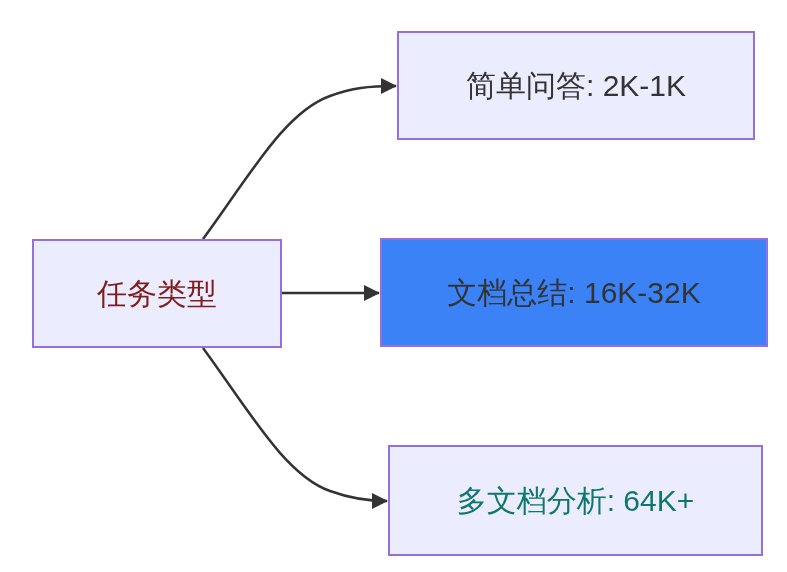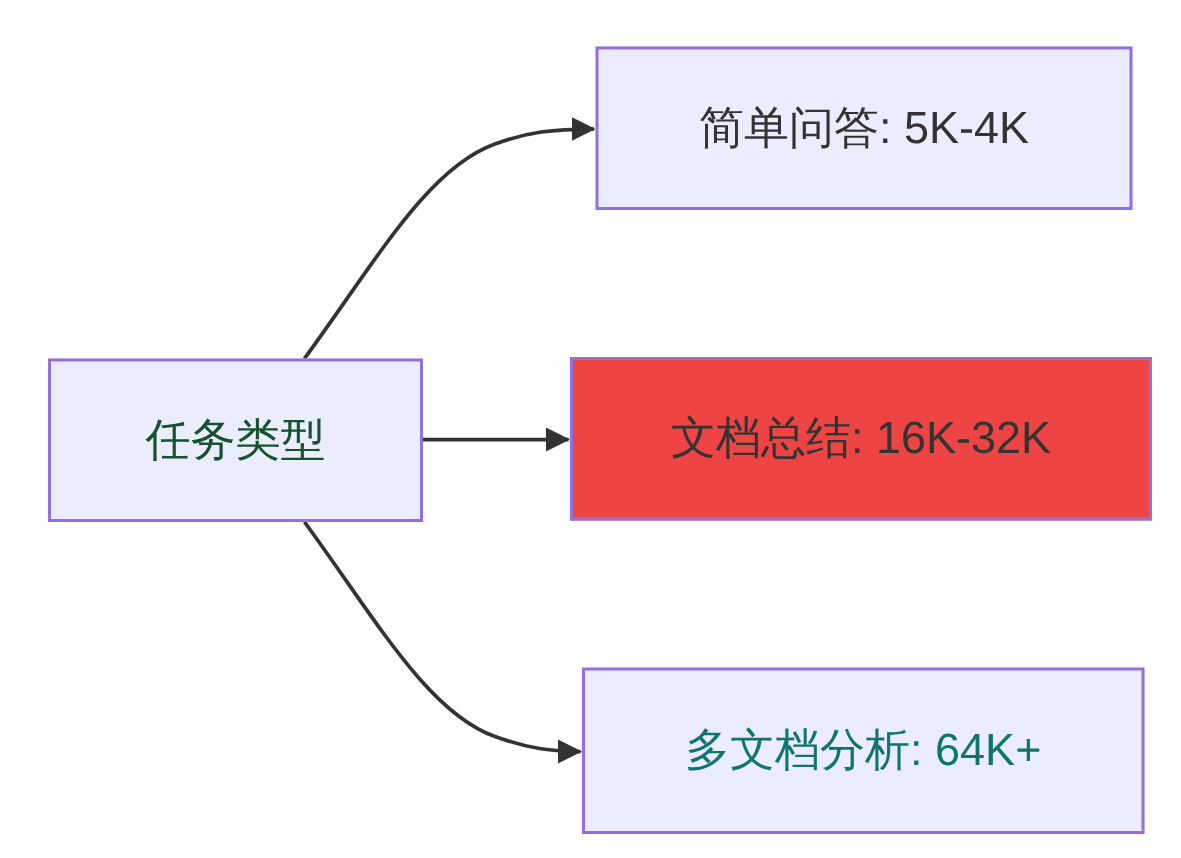--- a/index.html
+++ b/index.html
@@ -55,29 +55,29 @@
     <defs>
       <marker id="arrow" markerUnits="userSpaceOnUse" markerWidth="16" markerHeight="16" viewBox="0 0 16 16" refX="15" refY="8" orient="auto">
         <path class="arrow-head" d="M0,0 L16,8 L0,16 Z" fill="#333333"></path>
       </marker>
     </defs>
     <path class="edge-path" d="M203,239 C250,175 285,112 330,96 C352,88 368,86 396,86" marker-end="url(#arrow)" style="stroke: rgb(51, 51, 51);"></path>
     <path class="edge-path" d="M282,293 L379,293" marker-end="url(#arrow)" style="stroke: rgb(51, 51, 51);"></path>
     <path class="edge-path" d="M203,348 C250,412 285,475 330,491 C352,499 368,501 387,501" marker-end="url(#arrow)" style="stroke: rgb(51, 51, 51);"></path>
   </svg>
 
-  <div class="node node-task-type" style="background: rgb(236, 236, 255); border-color: rgb(147, 112, 219); color: #14532d;">
+  <div class="node node-task-type" style="background: rgb(236, 236, 255); border-color: rgb(147, 112, 219); color: #7f1d1d;">
     <span>任务类型</span>
   </div>
 
   <div class="node node-simple-qa" style="background: rgb(236, 236, 255); border-color: rgb(147, 112, 219); color: rgb(51, 51, 51);">
-    <span>简单问答: 5K-4K</span>
+    <span>简单问答: 2K-1K</span>
   </div>
 
-  <div class="node node-doc-summary" style="background: #ef4444; border-color: rgb(147, 112, 219); color: rgb(51, 51, 51);">
+  <div class="node node-doc-summary" style="background: #3b82f6; border-color: rgb(147, 112, 219); color: rgb(51, 51, 51);">
     <span>文档总结: 16K-32K</span>
   </div>
 
   <div class="node node-multi-doc" style="background: rgb(236, 236, 255); border-color: rgb(147, 112, 219); color: #0f766e;">
     <span>多文档分析: 64K+</span>
   </div>
 
 </div>
 
 </body></html>

